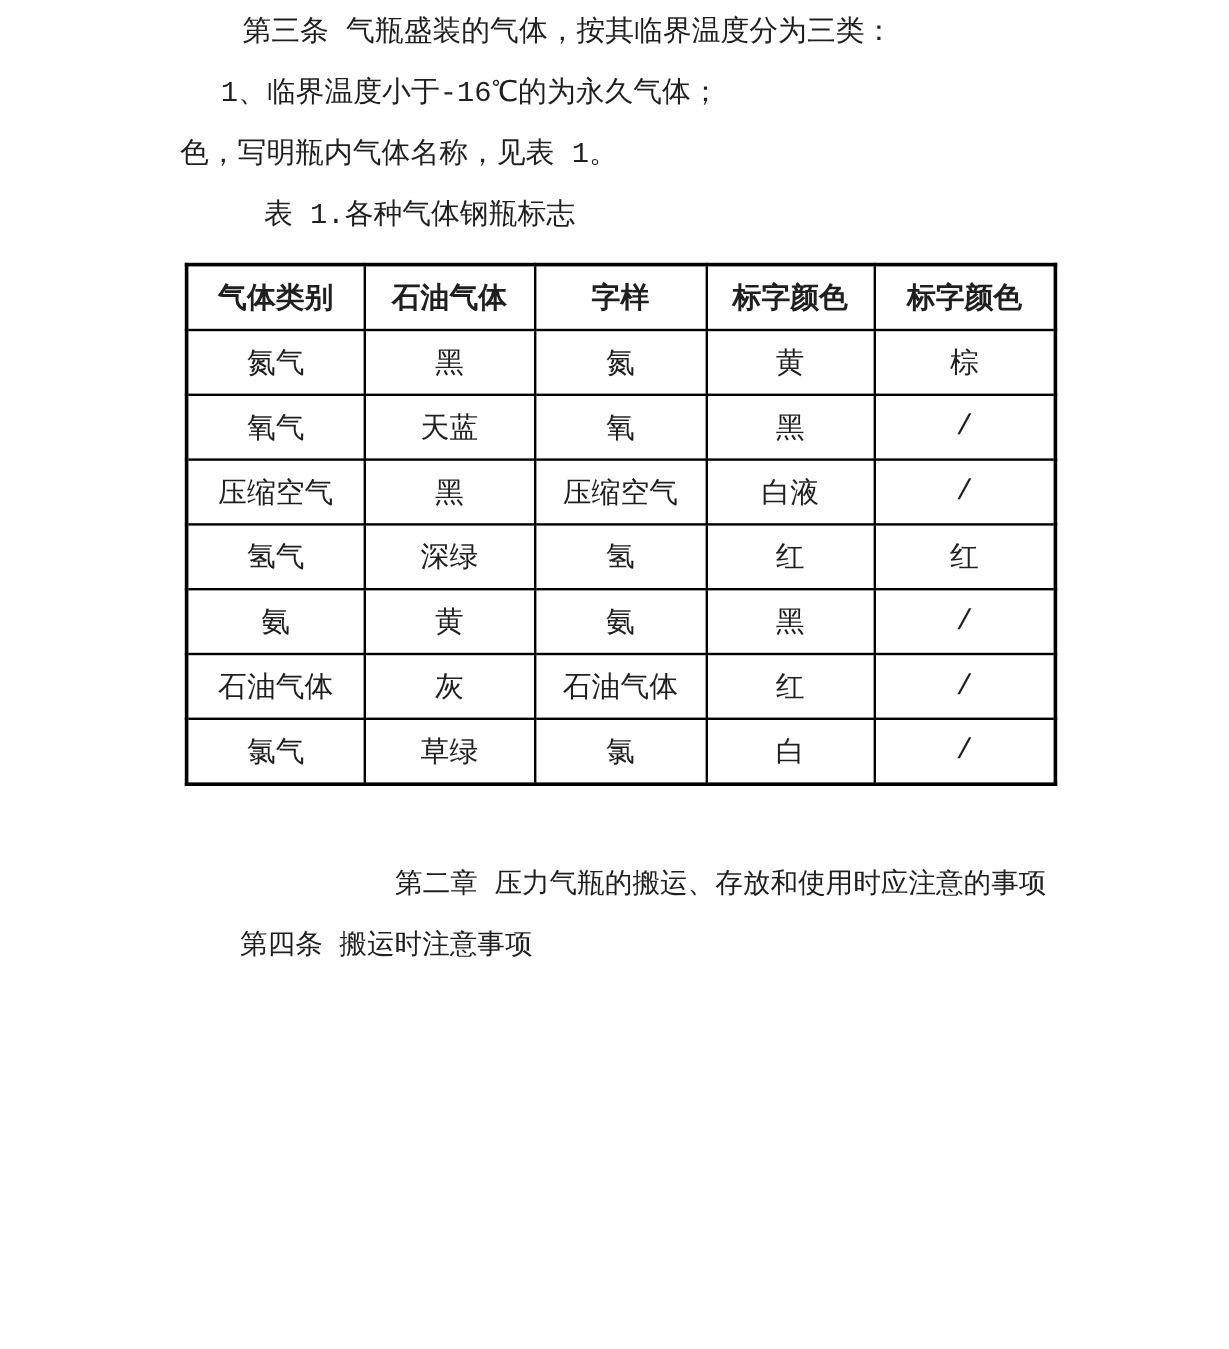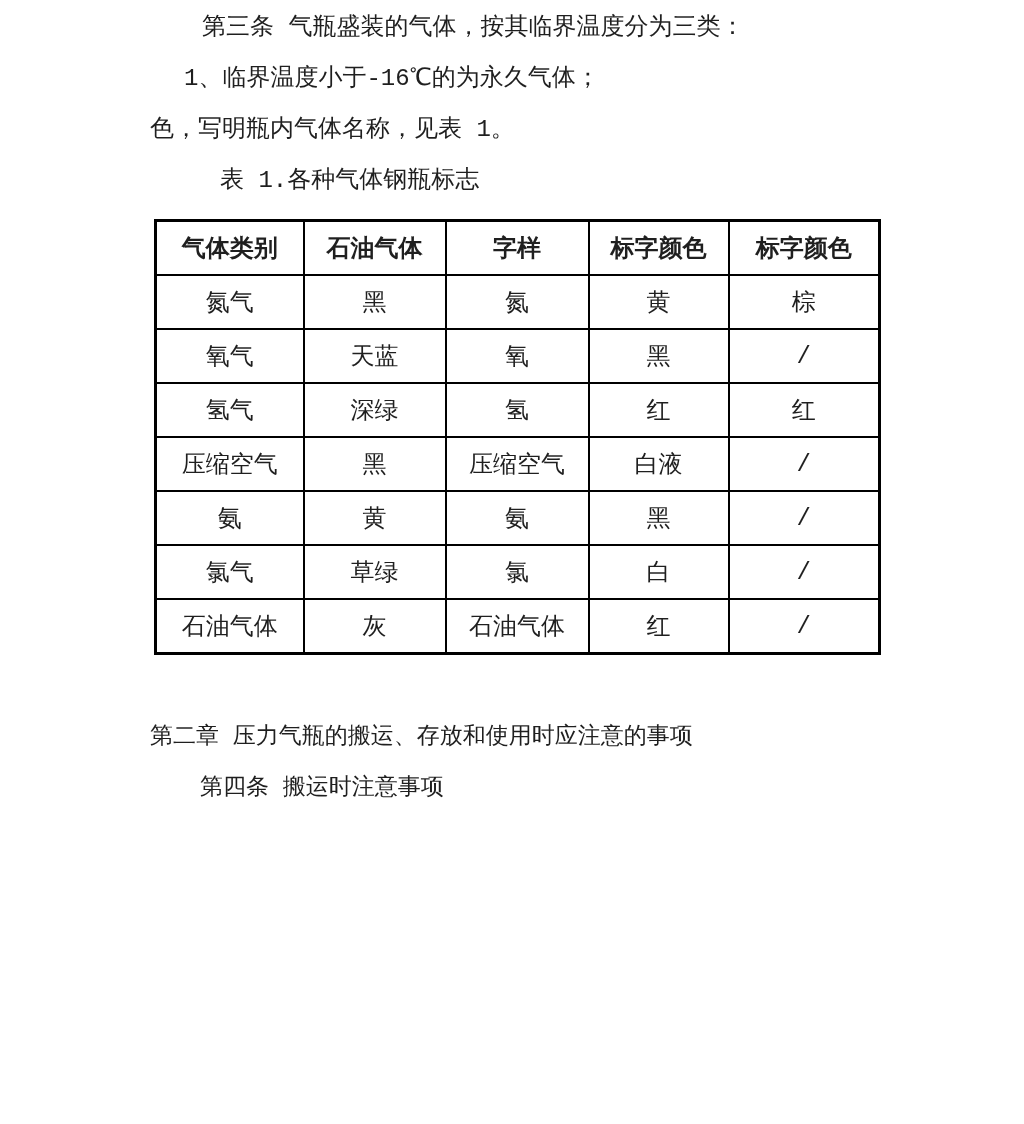--- a/index.html
+++ b/index.html
@@ -68,21 +68,21 @@
   col.c1 { width: 148px; }
   col.c2 { width: 142px; }
   col.c3 { width: 143px; }
   col.c4 { width: 140px; }
   col.c5 { width: 151px; }
   .chapter-heading {
     margin-top: 57px;
     font-size: 23px;
     line-height: 51px;
     height: 51px;
-    text-align: left;
+    text-align: right;
     white-space: nowrap;
   }
   .article-heading {
     font-size: 23px;
     line-height: 51px;
     height: 51px;
     padding-left: 50px;
     white-space: nowrap;
   }
 </style>
@@ -123,52 +123,52 @@
             <td>棕</td>
           </tr>
           <tr>
             <td>氧气</td>
             <td>天蓝</td>
             <td>氧</td>
             <td>黑</td>
             <td>/</td>
           </tr>
           <tr>
+            <td>压缩空气</td>
+            <td>黑</td>
+            <td>压缩空气</td>
+            <td>白液</td>
+            <td>/</td>
+          </tr>
+          <tr>
             <td>氢气</td>
             <td>深绿</td>
             <td>氢</td>
             <td>红</td>
             <td>红</td>
-          </tr>
-          <tr>
-            <td>压缩空气</td>
-            <td>黑</td>
-            <td>压缩空气</td>
-            <td>白液</td>
-            <td>/</td>
           </tr>
           <tr>
             <td>氨</td>
             <td>黄</td>
             <td>氨</td>
             <td>黑</td>
             <td>/</td>
           </tr>
           <tr>
+            <td>石油气体</td>
+            <td>灰</td>
+            <td>石油气体</td>
+            <td>红</td>
+            <td>/</td>
+          </tr>
+          <tr>
             <td>氯气</td>
             <td>草绿</td>
             <td>氯</td>
             <td>白</td>
-            <td>/</td>
-          </tr>
-          <tr>
-            <td>石油气体</td>
-            <td>灰</td>
-            <td>石油气体</td>
-            <td>红</td>
             <td>/</td>
           </tr>
         </tbody>
     </table>
 
     <div class="chapter-heading">第二章 压力气瓶的搬运、存放和使用时应注意的事项</div>
     <div class="article-heading">第四条 搬运时注意事项</div>
 
   </div>
 </div>

